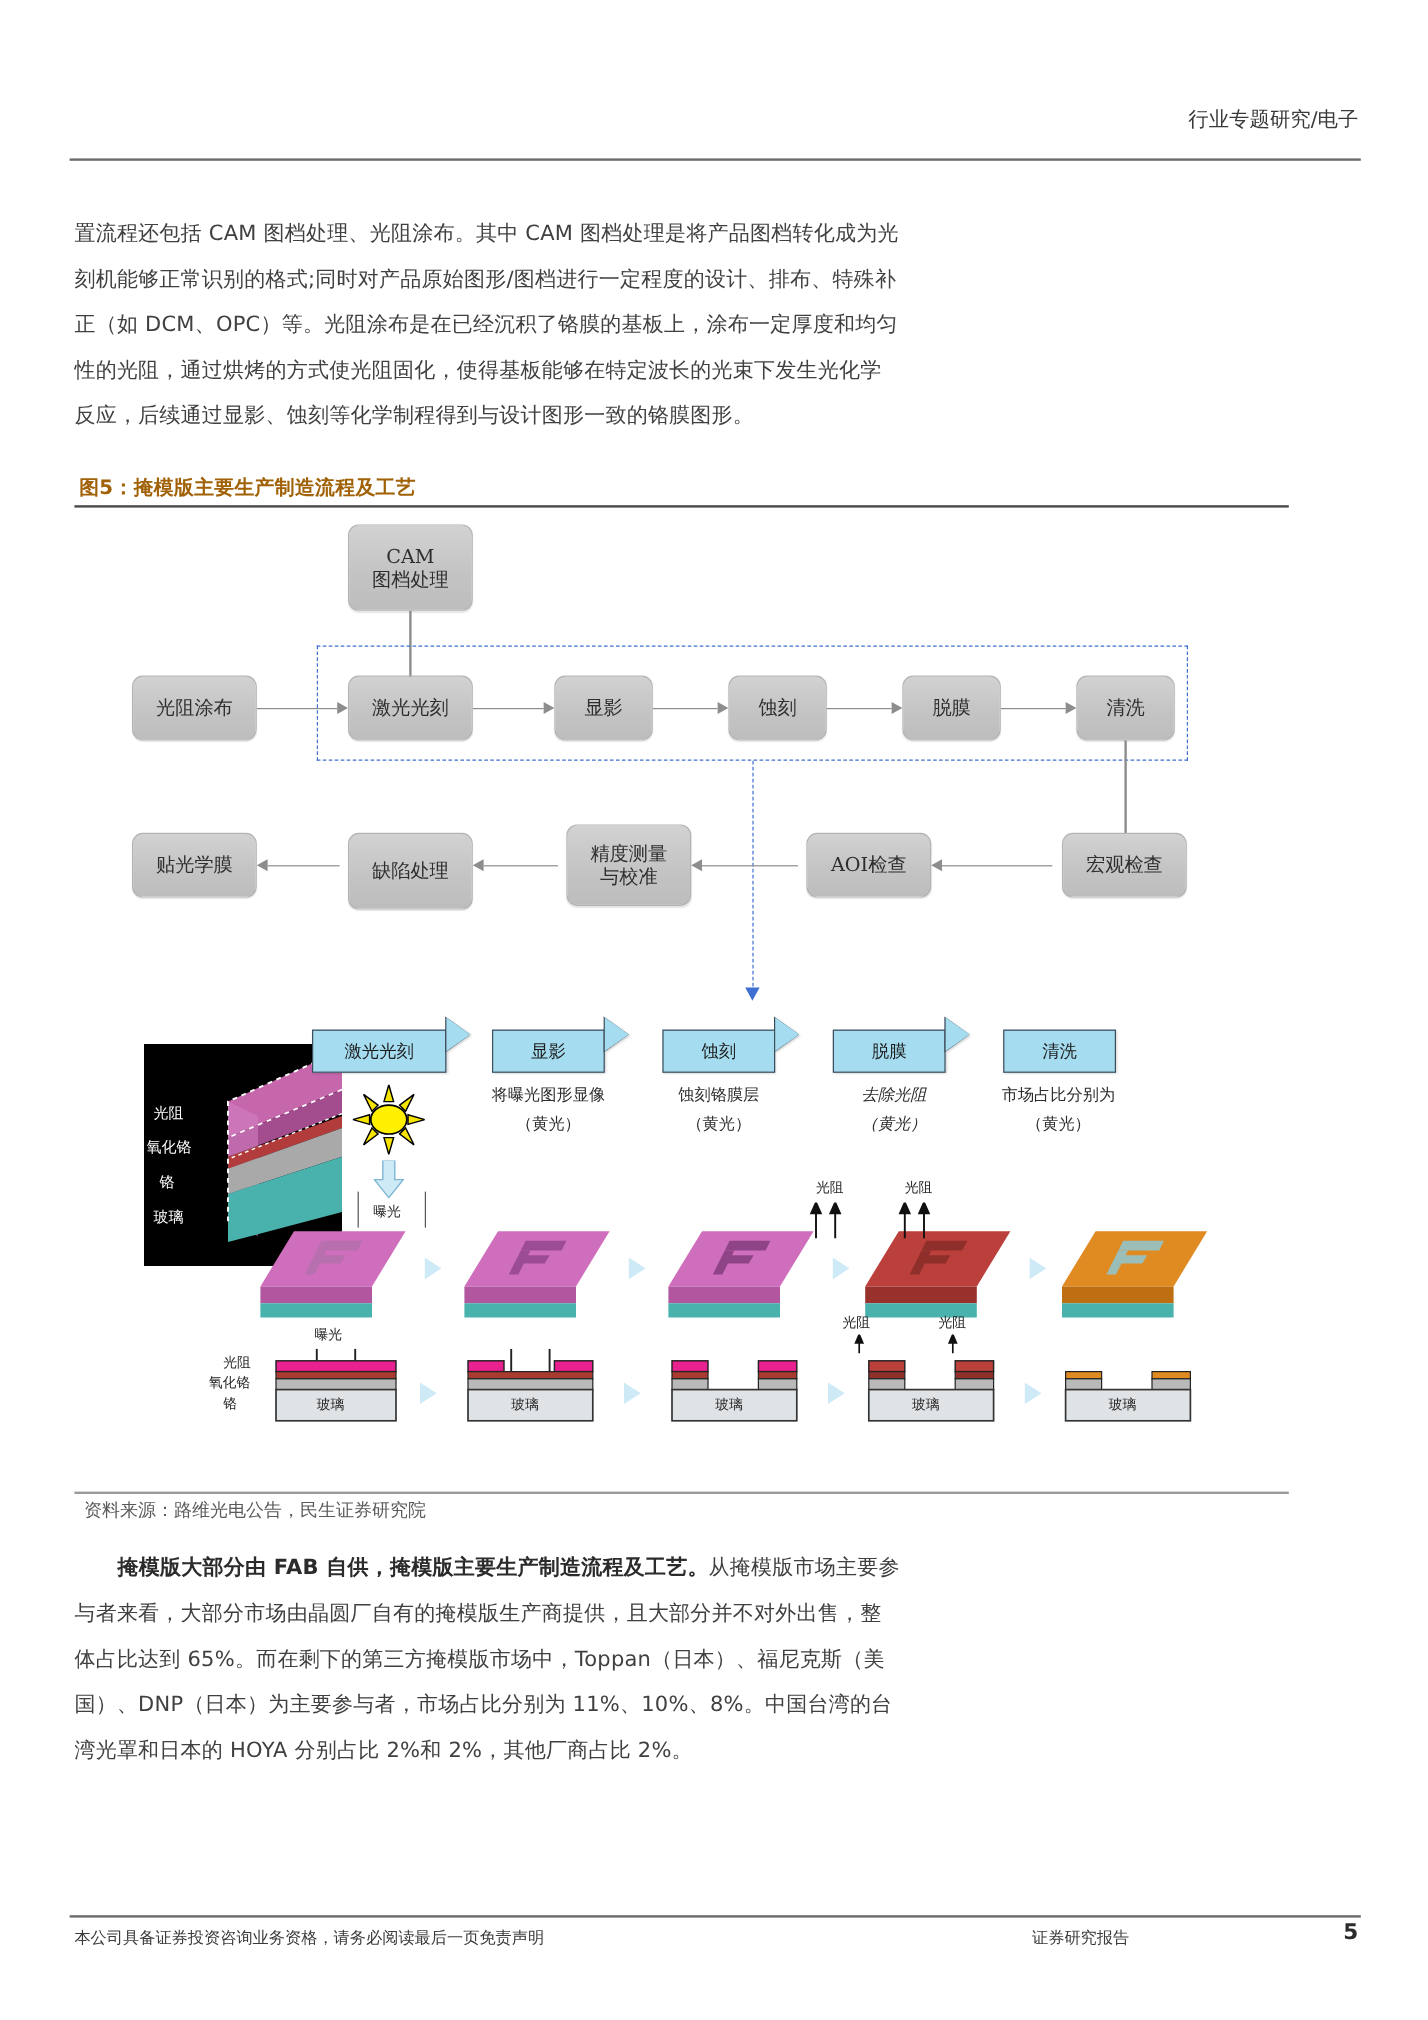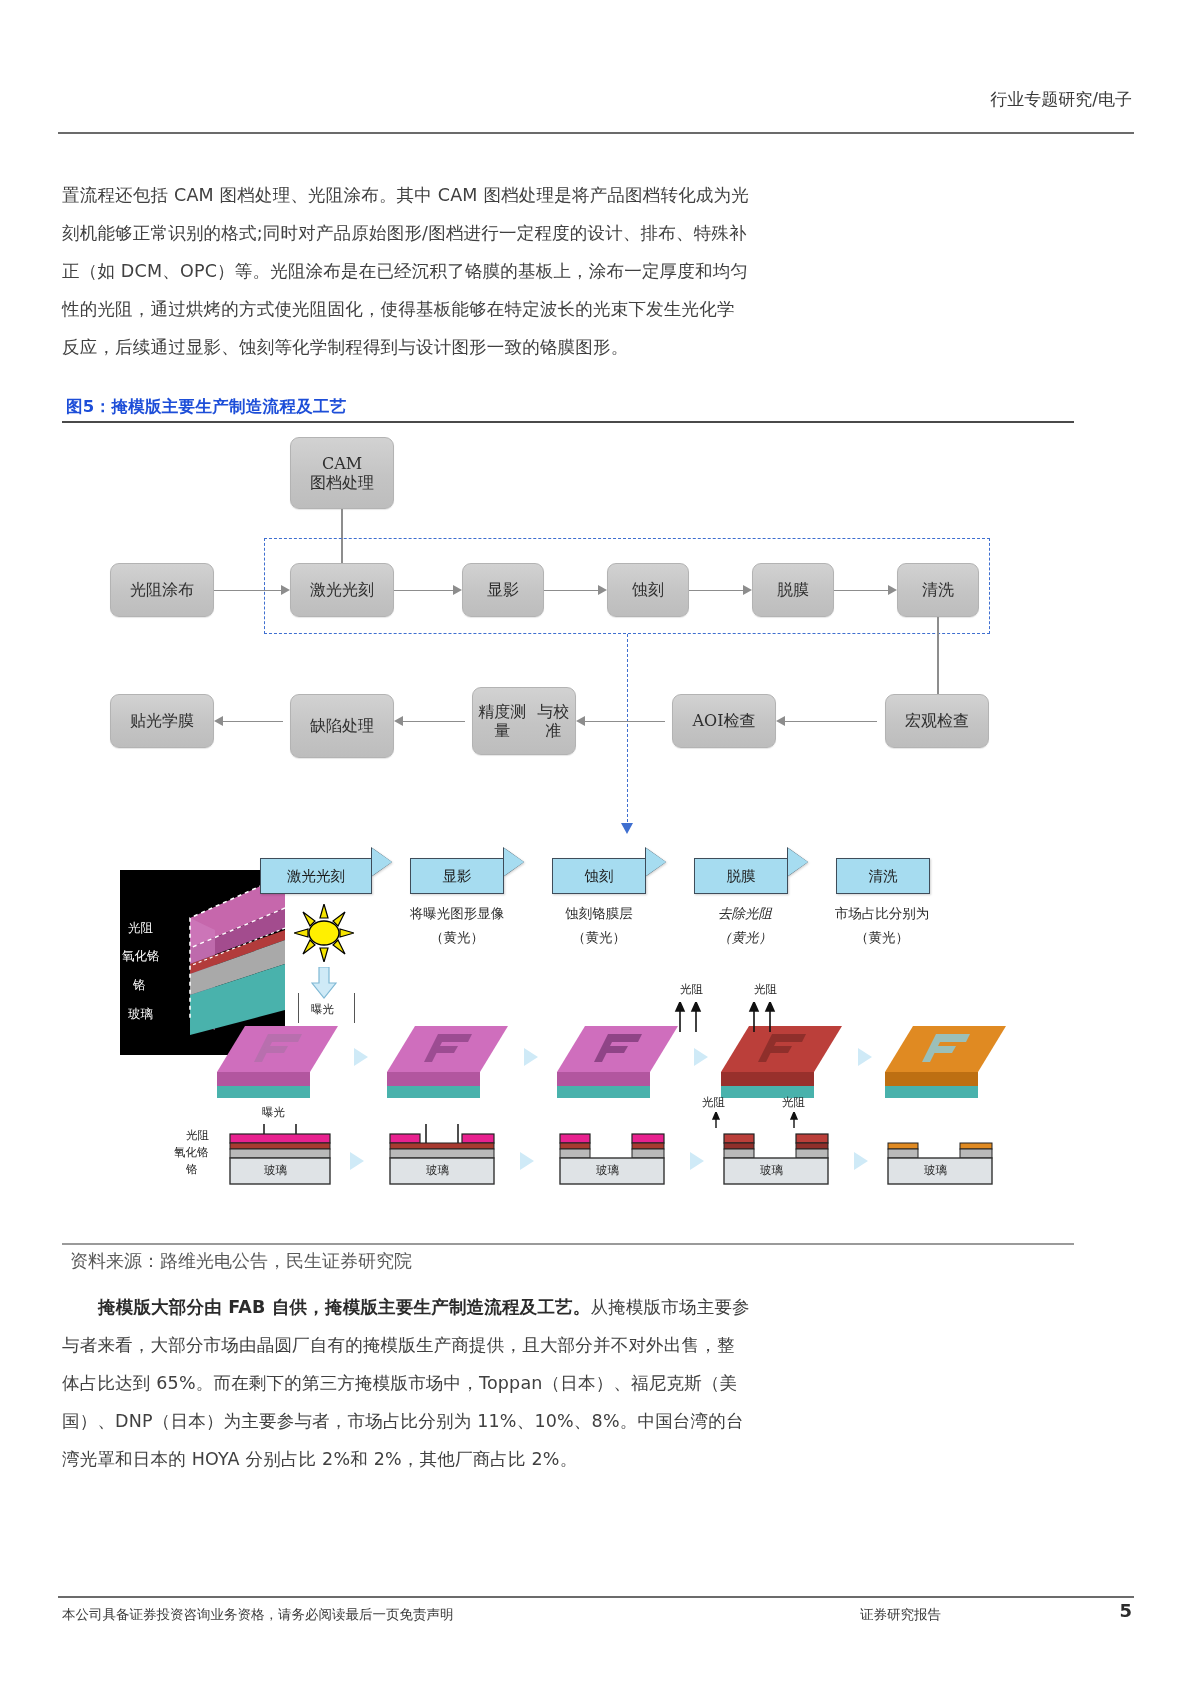--- a/index.html
+++ b/index.html
@@ -21,24 +21,24 @@
   .logo-cn { font-family: "DejaVu Sans", sans-serif; font-size: 38px; font-weight: 700; color: #3b3b3b; letter-spacing: 2px; line-height: 1.0; }
   .logo-en { font-size: 11.5px; font-weight: 700; color: #3b3b3b; letter-spacing: 0.4px; margin-top: 5px; }
   .header-right { position: absolute; right: 58px; top: 88px; font-size: 17px; color: #3a3a3a; font-family:"DejaVu Sans", sans-serif; }
   .header-rule { position: absolute; left: 58px; top: 132px; width: 1076px; height: 2px; background: #6b6b6b; }
 
   
   .para { position: absolute; left: 62px; width: 690px; font-family: "DejaVu Sans", sans-serif; font-size: 17.5px; line-height: 38px; color: #404040; letter-spacing: 0.2px; }
   #intro-para { top: 176px; }
 
   
-  .fig-caption { position: absolute; left: 66px; top: 396px; font-family: "DejaVu Sans", sans-serif; font-size: 16.5px; font-weight: 700; color: #1d4ed8; letter-spacing: 0.3px; }
+  .fig-caption { position: absolute; left: 66px; top: 396px; font-family: "DejaVu Sans", sans-serif; font-size: 16.5px; font-weight: 700; color: #a16207; letter-spacing: 0.3px; }
   .fig-rule-top { position: absolute; left: 62px; top: 421px; width: 1012px; height: 2px; background: #4a4a4a; }
   .fig-rule-bottom { position: absolute; left: 62px; top: 1243px; width: 1012px; height: 1.5px; background: #9a9a9a; }
-  .fig-source { position: absolute; left: 70px; top: 1249px; font-family: "DejaVu Sans", sans-serif; font-size: 18px; color: #5a5a5a; }
+  .fig-source { position: absolute; left: 70px; top: 1249px; font-family: "DejaVu Sans", sans-serif; font-size: 15px; color: #5a5a5a; }
 
   
   .flow { position: absolute; left: 62px; top: 425px; width: 1012px; height: 400px; }
   .fbox {
     position: absolute; background: linear-gradient(180deg,#d2d2d2 0%,#c4c4c4 55%,#bdbdbd 100%);
     border: 1px solid #b3b3b3; border-radius: 9px;
     display: flex; align-items: center; justify-content: center;
     font-family: "DejaVu Serif", serif; font-size: 16px; color: #2e2e2e;
     text-align: center; line-height: 1.25; box-shadow: 0 1px 1px rgba(0,0,0,.10);
   }
@@ -138,21 +138,21 @@
 
   <div class="fline" style="left:875px; top:192px; width:1.6px; height:86px;"></div>
   <div class="arrow-d" style="left:871px; top:276px;"></div>
 
   <div class="fbox" style="left:48px;  top:269px; width:104px; height:54px;">
     <span>贴光学膜</span>
   </div>
   <div class="fbox" style="left:228px; top:269px; width:104px; height:64px;">
     <span>缺陷处理</span>
   </div>
-  <div class="fbox two-line" style="left:410px; top:262px; width:104px; height:68px; flex-direction:row;">
+  <div class="fbox two-line" style="left:410px; top:262px; width:104px; height:68px; flex-direction:column;">
     <span>精度测量</span>
     <span>与校准</span>
   </div>
   <div class="fbox" style="left:610px; top:269px; width:104px; height:54px;">
     <span>AOI检查</span>
   </div>
   <div class="fbox" style="left:823px; top:269px; width:104px; height:54px;">
     <span>宏观检查</span>
   </div>
 

